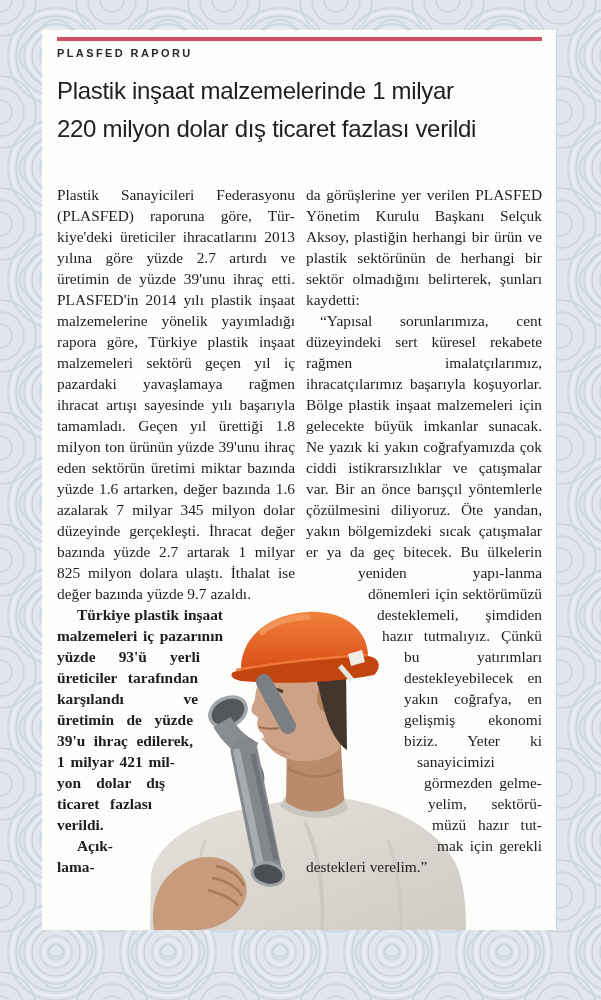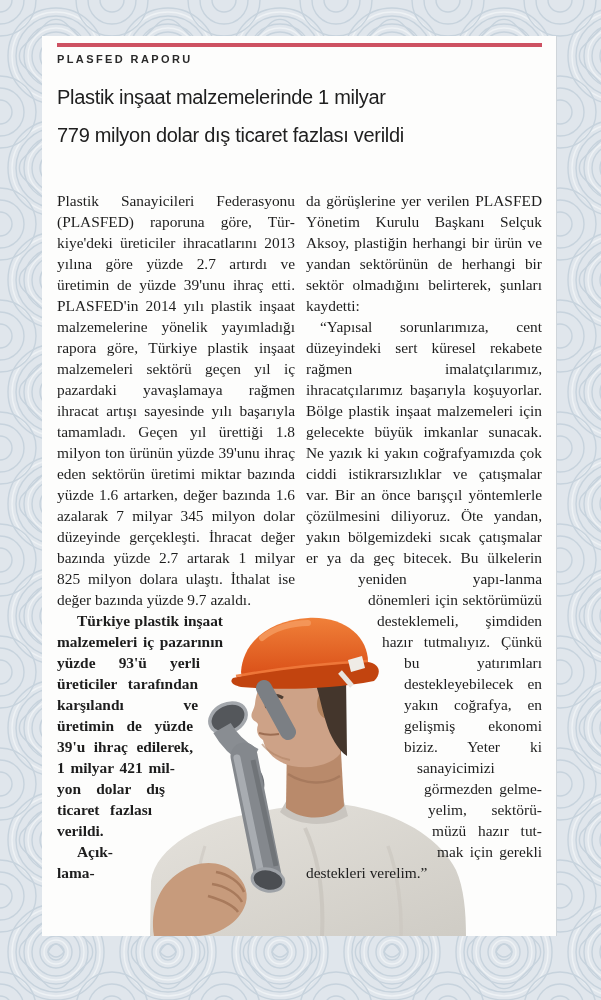--- a/index.html
+++ b/index.html
@@ -1,25 +1,25 @@
 <!DOCTYPE html>
 <html style="--accent-red: #cd5162; --pattern-bg: #e0e6ec; --pattern-line: #c7d3dd; --helmet-orange: #e0561f; --byline-gray: #595f64;"><head>
 <meta charset="utf-8">
 <style>
   html,body{margin:0;padding:0;background:#dfe5ea;}
   .page{position:relative;width:601px;height:1000px;overflow:hidden;
         font-family:"Liberation Serif","DejaVu Serif",serif;}
   .bg{position:absolute;left:0;top:0;width:601px;height:1000px;display:block;}
-  .card{position:absolute;left:42px;top:36px;width:515px;height:900px;
+  .card{position:absolute;left:42px;top:30px;width:515px;height:900px;
         background:#fdfdfc;overflow:hidden;border-right:1px solid #cfd5da;
         box-sizing:border-box;padding:7px 14px 0 15px;}
   .redline{height:4px;background:var(--accent-red,#cd5162);margin-bottom:6px;}
   .kicker{font-family:"Liberation Sans",sans-serif;font-size:11px;font-weight:700;
           letter-spacing:2.4px;color:#2a2a2a;line-height:13px;margin-bottom:12px;}
-  .headline{font-family:"Liberation Sans",sans-serif;font-size:20px;font-weight:400;
+  .headline{font-family:"Liberation Sans",sans-serif;font-size:24px;font-weight:400;
             color:#202020;line-height:38px;letter-spacing:-0.3px;margin-bottom:36px;}
   .headline span{display:block;}
   .cols{display:flex;gap:11px;position:relative;z-index:2;}
   .col{width:238px;font-size:15.4px;line-height:21px;color:#1d1d1d;
        text-align:justify;}
   .col.right{width:236px;}
   .para{margin:0;}
   .indent{text-indent:20px;font-weight:bold;}
   .qindent{text-indent:14px;}
   .st{display:block;height:21px;}
@@ -73,21 +73,21 @@
     <rect x="0" y="0" width="601" height="1000" fill="url(#geo)"></rect>
   </svg>
 
   <div class="card">
 
     <div class="redline"></div>
     <div class="kicker">PLASFED RAPORU</div>
 
     <h1 class="headline" style="margin:0 0 36px 0">
       <span>Plastik inşaat malzemelerinde 1 milyar</span>
-      <span>779 milyon dolar dış ticaret fazlası verildi</span>
+      <span>220 milyon dolar dış ticaret fazlası verildi</span>
     </h1>
 
     <svg class="figure" viewBox="130 620 430 328" xmlns="http://www.w3.org/2000/svg">
       <defs>
         <linearGradient id="shirt" x1="0" y1="0" x2="1" y2="1">
           <stop offset="0" stop-color="#e5e2dc"></stop>
             <stop offset="1" stop-color="#cfccc5"></stop>
         </linearGradient>
         <linearGradient id="skin" x1="0" y1="0" x2="1" y2="0">
           <stop offset="0" stop-color="#d2a librar"></stop>
@@ -155,20 +155,20 @@
 
     <div class="cols">
 
       <div class="col left">
         <p class="para"><span>Plastik Sanayicileri Federasyonu (PLASFED) raporuna göre, Tür­kiye'deki üreticiler ihracatlarını 2013 yılına göre yüzde 2.7 artırdı ve üretimin de yüzde 39'unu ihraç etti. PLASFED'in 2014 yılı plas­tik inşaat malzemelerine yönelik yayımladığı rapora göre, Türkiye plastik inşaat malzemeleri sek­törü geçen yıl iç pazardaki yavaş­lamaya rağmen ihracat artışı sa­yesinde yılı başarıyla tamamladı. Geçen yıl ürettiği 1.8 milyon ton ürünün yüzde 39'unu ihraç eden sektörün üretimi miktar bazında yüzde 1.6 artarken, değer bazında 1.6 azalarak 7 milyar 345 milyon dolar düzeyinde gerçekleşti. İh­racat değer bazında yüzde 2.7 ar­tarak 1 milyar 825 milyon dolara ulaştı. İthalat ise değer bazın­da yüzde 9.7 azaldı.</span></p>
         <p class="para indent"><span><span class="st r" style="width:72px"></span><span class="st r" style="width:72px"></span><span class="st r" style="width:95px"></span><span class="st r" style="width:92px"></span><span class="st r" style="width:97px"></span><span class="st r" style="width:88px"></span><span class="st r" style="width:102px"></span><span class="st r" style="width:120px"></span><span class="st r" style="width:130px"></span><span class="st r" style="width:143px"></span><span class="st r" style="width:185px"></span><span class="st r" style="width:180px"></span></span><span>Türkiye plastik inşaat malzemeleri iç pazarı­nın yüzde 93'ü yer­li üreticiler tara­fından karşılandı ve üretimin de yüzde 39'u ihraç edilerek, 1 milyar 421 mil­yon dolar dış ticaret fazla­sı verildi.</span></p>
         <p class="para indent"><span>Açık­lama-</span></p>
       </div>
 
       <div class="col right">
-        <p class="para"><span>da görüşlerine yer verilen PLAS­FED Yönetim Kurulu Başkanı Selçuk Aksoy, plastiğin herhan­gi bir ürün ve yandan sektörünün de herhangi bir sektör olmadığını belirterek, şunları kaydetti:</span></p>
+        <p class="para"><span>da görüşlerine yer verilen PLAS­FED Yönetim Kurulu Başkanı Selçuk Aksoy, plastiğin herhan­gi bir ürün ve plastik sektörünün de herhangi bir sektör olmadığını belirterek, şunları kaydetti:</span></p>
         <p class="para qindent"><span>“Yapısal sorunlarımıza, cent düzeyindeki sert küresel reka­bete rağmen imalatçılarımız, ihracatçılarımız başarıyla ko­şuyorlar. Bölge plastik inşaat malzemeleri için gelecekte bü­yük imkanlar sunacak. Ne yazık ki yakın coğrafyamızda çok cid­di istikrarsızlıklar ve çatışmalar var. Bir an önce barışçıl yöntem­lerle çözülmesini diliyoruz. Öte yandan, yakın bölgemizdeki sı­cak çatışmalar er ya da geç bite­cek. Bu ülkelerin yeniden yapı-</span><span><span class="st l" style="width:52px"></span><span class="st l" style="width:62px"></span><span class="st l" style="width:71px"></span><span class="st l" style="width:76px"></span><span class="st l" style="width:62px"></span><span class="st l" style="width:47px"></span><span class="st l" style="width:42px"></span><span class="st l" style="width:62px"></span><span class="st l" style="width:98px"></span><span class="st l" style="width:111px"></span><span class="st l" style="width:118px"></span><span class="st l" style="width:122px"></span><span class="st l" style="width:126px"></span><span class="st l" style="width:131px"></span></span><span>lanma dönemleri için sek­törümüzü desteklemeli, şimdiden hazır tutma­lıyız. Çünkü bu yatı­rımları destekleyebi­lecek en yakın coğrafya, en gelişmiş ekonomi biziz. Yeter ki sanayicimizi görmezden gelme­yelim, sektörü­müzü hazır tut­mak için gerekli destekleri vere­lim.”</span></p>
 
       </div>
 
     </div>
   </div>
 </div>
 
 </body></html>

